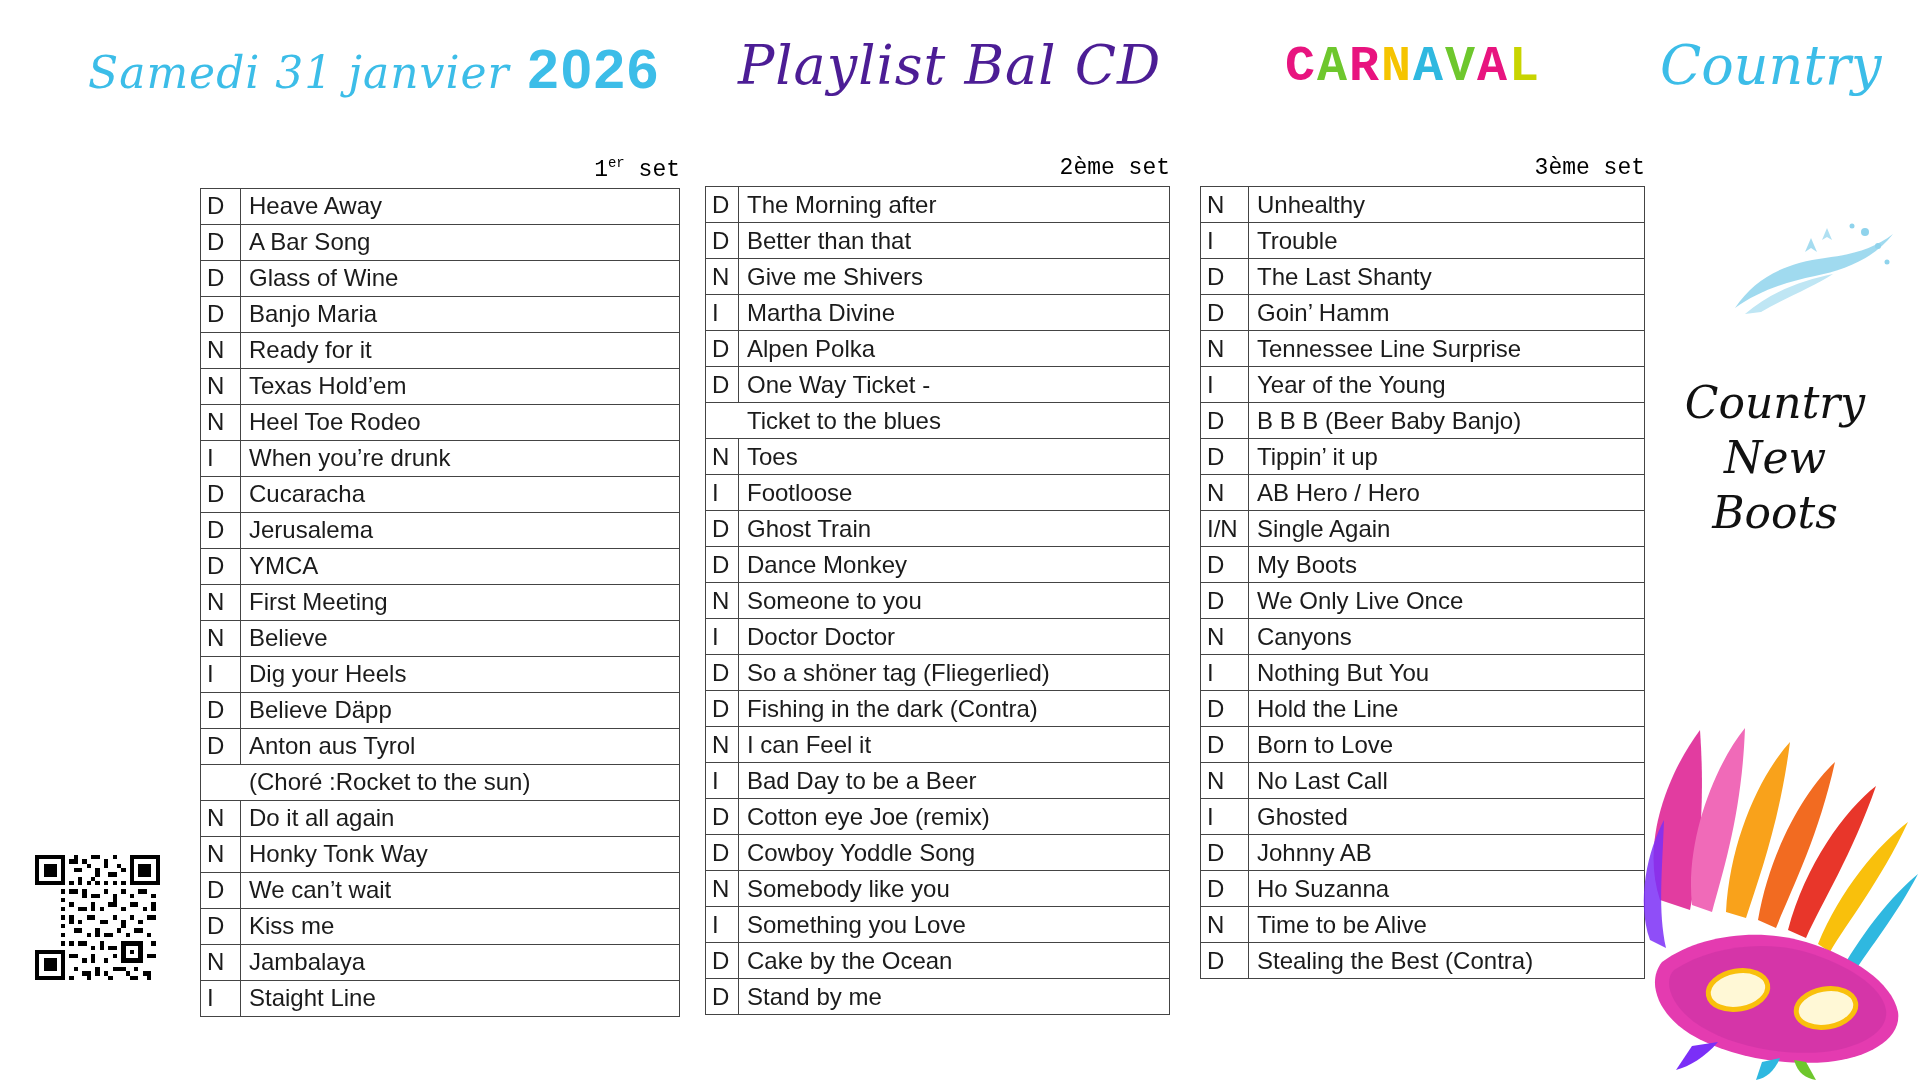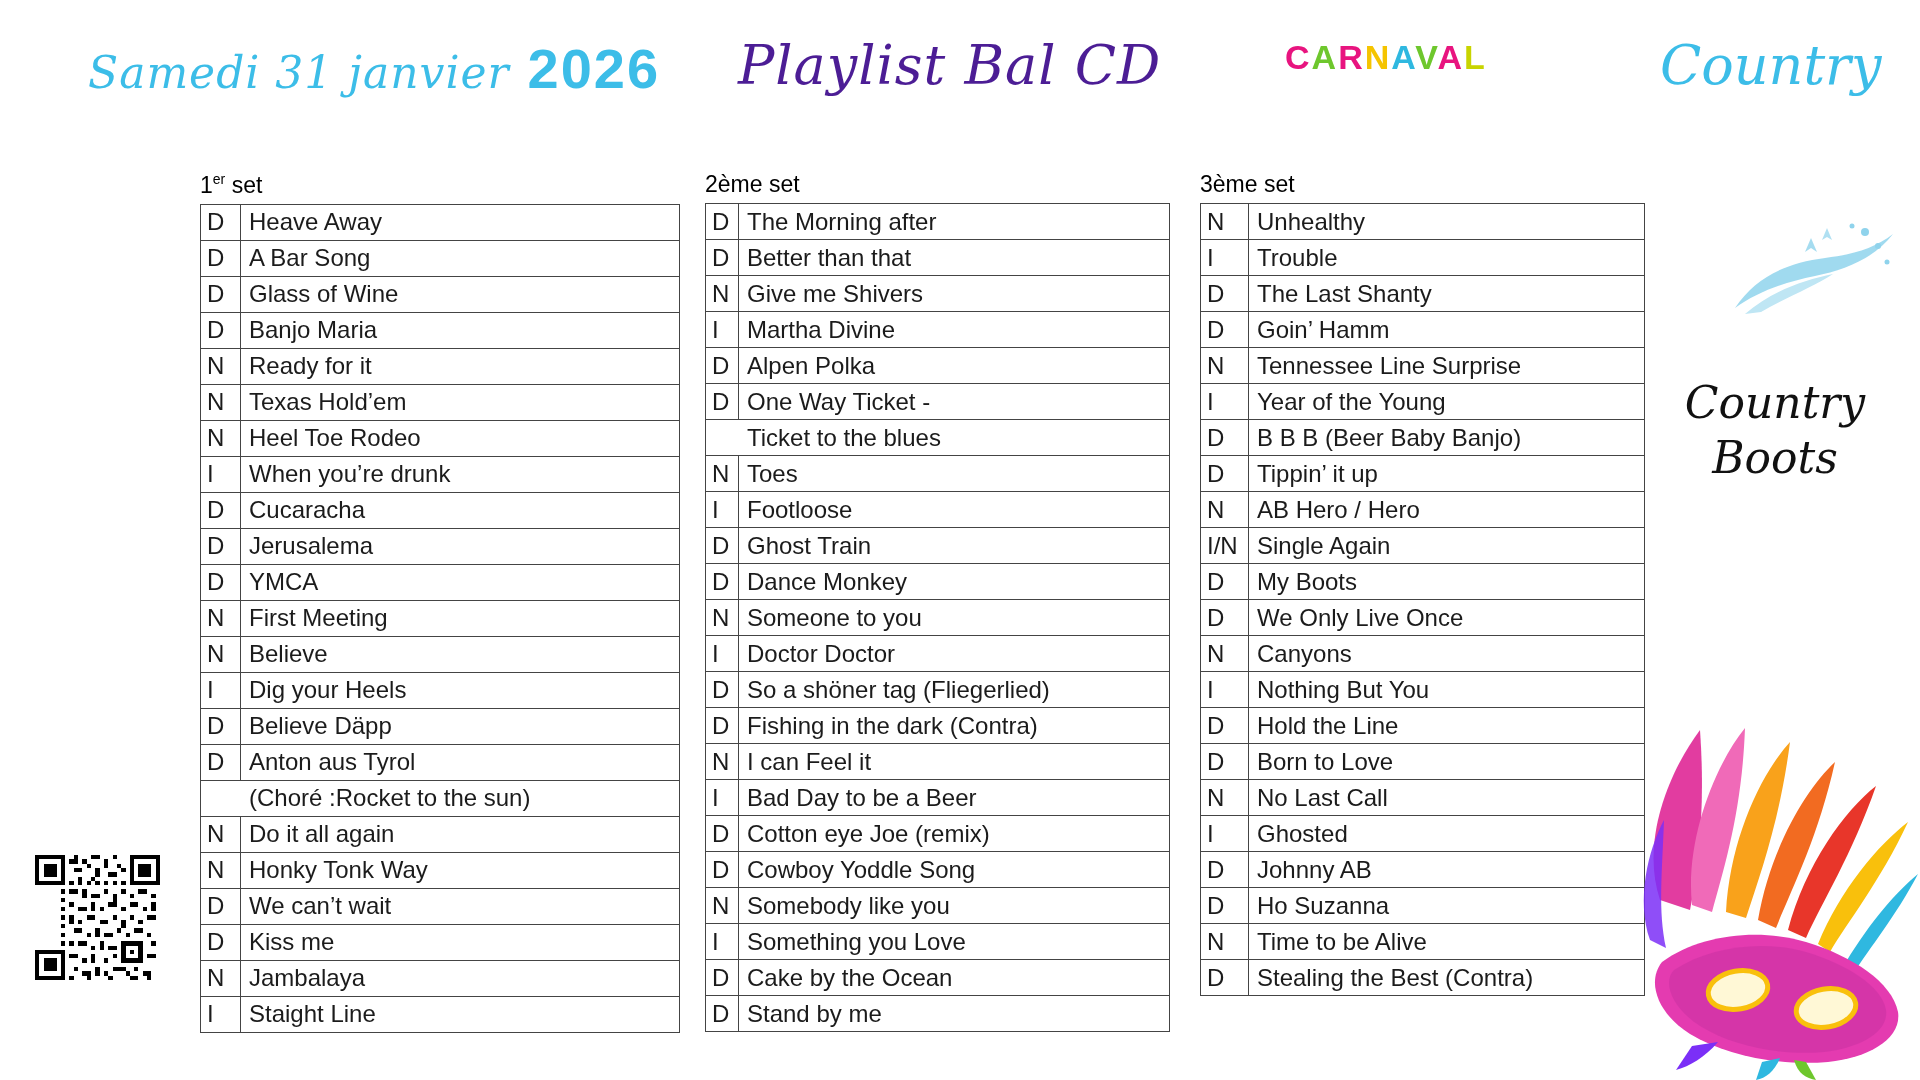--- a/index.html
+++ b/index.html
@@ -38,23 +38,23 @@
     font-family:"DejaVu Serif", serif;
     font-style:italic;
     color:#4c1d95;
     font-size:54px;
     white-space:nowrap;
     letter-spacing:1px;
     margin-left:8px;
   }
   .h-carnaval {
     position:absolute; left:1285px; top:38px;
-    font-family:Liberation Sans, sans-serif;
+    font-family:Liberation Mono, monospace;
     font-weight:700;
-    font-size:34px;
+    font-size:50px;
     letter-spacing:2px;
     white-space:nowrap;
   }
   .h-carnaval span:nth-child(1){ color:#e8147f; }
   .h-carnaval span:nth-child(2){ color:#6ec72d; }
   .h-carnaval span:nth-child(3){ color:#e8147f; }
   .h-carnaval span:nth-child(4){ color:#f5c400; }
   .h-carnaval span:nth-child(5){ color:#2fb8e0; }
   .h-carnaval span:nth-child(6){ color:#6ec72d; }
   .h-carnaval span:nth-child(7){ color:#e8147f; }
@@ -66,26 +66,25 @@
     color:#3cbde8;
     font-size:54px;
     white-space:nowrap;
   }
 
   
   .set {
     position:absolute;
   }
   .set-title {
-    text-align:left;
+    text-align:right;
     font-size:23px;
     color:#000;
     margin-bottom:5px;
-    font-family:Liberation Sans, sans-serif;
-    margin-top:16px;
+    font-family:Liberation Mono, monospace;
   }
   .set-title sup { font-size:14px; }
   table.songs {
     border-collapse:collapse;
     table-layout:fixed;
     background:#fff;
   }
   table.songs td {
     border:1px solid #444;
     height:36px;
@@ -590,20 +589,21 @@
       <circle cx="163" cy="28" r="3"></circle>
     <circle cx="137" cy="8" r="2.5"></circle>
       <circle cx="172" cy="44" r="2.5"></circle>
     <path d="M96 20 l6 14 -6 -4 -6 4 z" opacity=".8"></path>
     <path d="M112 10 l5 12 -5 -3 -5 3 z" opacity=".7"></path>
   </g>
 </svg>
 
 <div class="cnb">
   <div>Country</div>
+  <div>New</div>
   <div>Boots</div>
 </div>
 
 <svg class="mask" viewBox="0 0 290 390">
 
   <g>
     <path d="M30 210 C10 150 40 80 70 40 C75 110 70 170 60 220 Z" fill="#e23ca0"></path>
     <path d="M62 215 C55 150 85 75 115 38 C112 120 95 175 82 222 Z" fill="#f06ab8"></path>
     <path d="M96 222 C100 150 130 85 160 52 C150 130 130 185 116 228 Z" fill="#f9a21b"></path>
     <path d="M128 230 C140 160 175 100 205 72 C188 148 162 198 146 238 Z" fill="#f26b21"></path>

